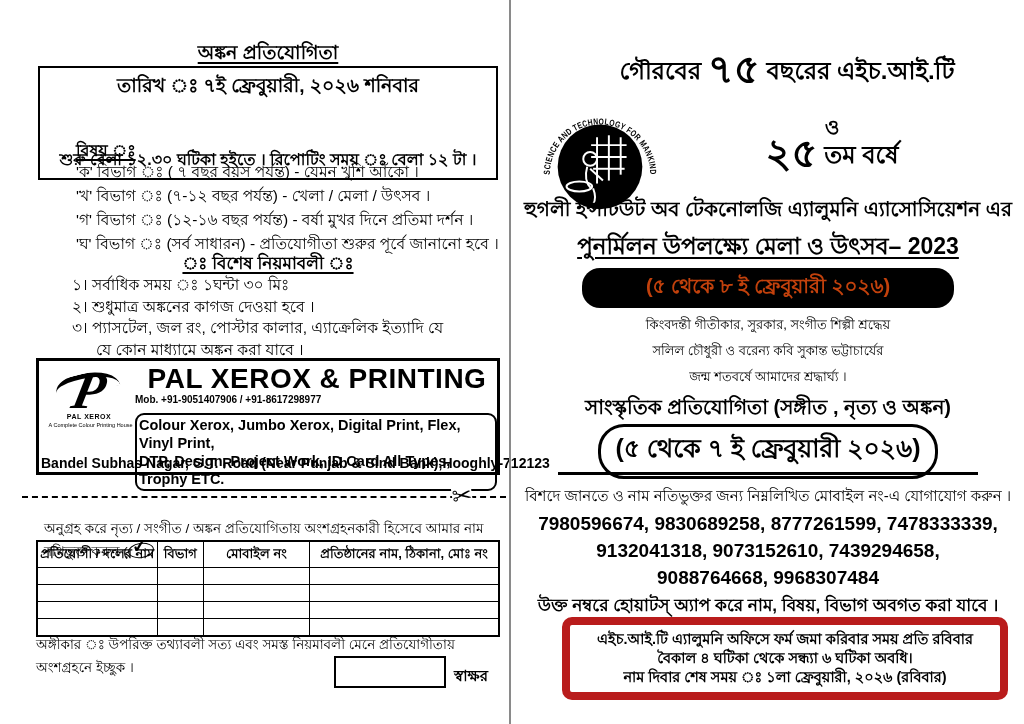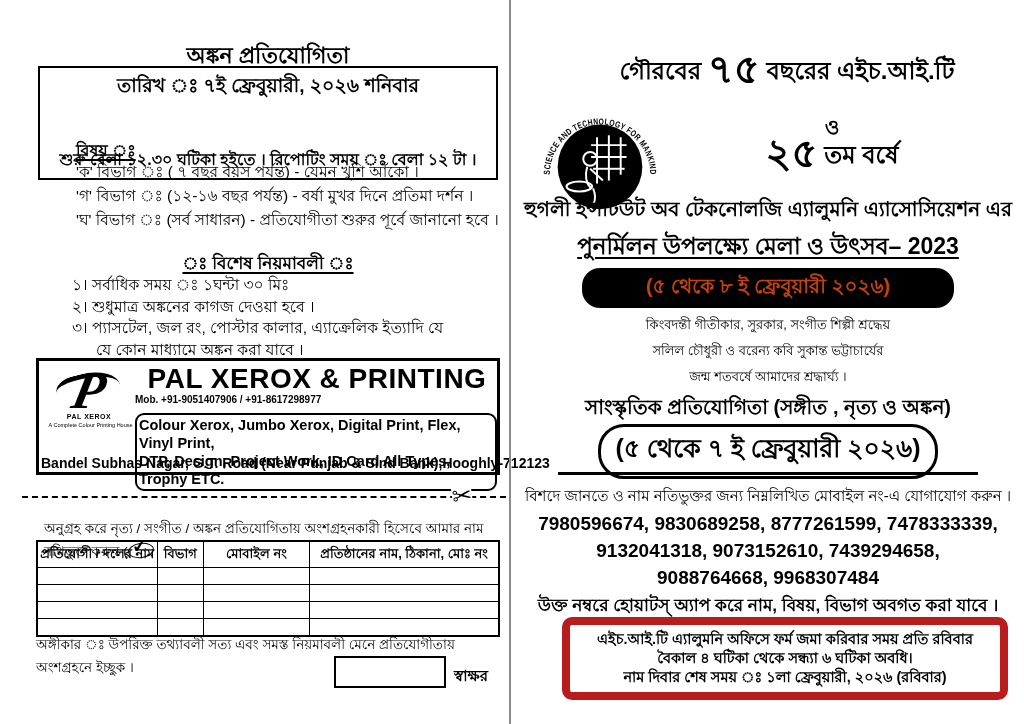--- a/index.html
+++ b/index.html
@@ -7,21 +7,21 @@
     font-family:"Liberation Sans","DejaVu Sans",sans-serif; color:#000; }
   .sheet { position:relative; width:1024px; height:724px; background:#fff; }
   .page { position:absolute; top:0; height:724px; }
   #page-left  { left:10px;  width:500px; }
   #page-right { left:512px; width:512px; }
   .vdivider { position:absolute; left:509px; top:0; width:2px; height:724px; background:#8a8a8a; }
   .ul { text-decoration:underline; text-underline-offset:3px; text-decoration-thickness:2px; }
 
   
   .l-title { position:absolute; top:38px; left:28px; width:460px; text-align:center;
-    font-size:22px; font-weight:bold; }
+    font-size:19px; font-weight:bold; }
   .l-datebox { position:absolute; top:66px; left:28px; width:460px; border:2px solid #000;
     padding:3px 2px 4px; text-align:center; }
   .l-datebox .d1 { font-size:19px; font-weight:bold; }
   .l-datebox .d2 { font-size:16px; font-weight:bold;margin-top:44px; }
   .l-subjhead { position:absolute; top:138px; left:66px; font-size:16px; font-weight:bold; }
   .l-subjects { position:absolute; top:160px; left:66px; width:430px; font-size:15.5px; line-height:24px; }
   .l-ruleshead { position:absolute; top:250px; left:28px; width:460px; text-align:center;
     font-size:17px; font-weight:bold; }
   .l-rules { position:absolute; top:274px; left:62px; width:434px; font-size:15.5px; line-height:21.5px; }
   .l-rules .cont { padding-left:24px; }
@@ -105,20 +105,21 @@
 
     <div class="l-datebox">
       <div class="d1">তারিখ ঃ ৭ই ফ্রেবুয়ারী, ২০২৬ শনিবার</div>
       <div class="d2">শুরু বেলা ১২.৩০ ঘটিকা হইতে । রিপোটিং সময় ঃ বেলা ১২ টা ।</div>
     </div>
 
     <div class="l-subjhead"><span class="ul">বিষয় ঃ</span></div>
 
     <div class="l-subjects">
       <div>'ক' বিভাগ ঃ ( ৭ বছর  বয়স পর্যন্ত) - যেমন খুশি আঁকো ।</div>
+      <div>'খ' বিভাগ ঃ (৭-১২ বছর পর্যন্ত) - খেলা / মেলা / উৎসব ।</div>
       <div>'গ' বিভাগ ঃ (১২-১৬ বছর পর্যন্ত) - বর্ষা মুখর দিনে প্রতিমা দর্শন ।</div>
       <div>'ঘ' বিভাগ ঃ (সর্ব সাধারন) - প্রতিযোগীতা শুরুর পূর্বে জানানো হবে ।</div>
     </div>
 
     <div class="l-ruleshead"><span class="ul">ঃ বিশেষ নিয়মাবলী ঃ</span></div>
 
     <div class="l-rules">
       <div>১। সর্বাধিক সময় ঃ ১ঘন্টা ৩০ মিঃ</div>
       <div>২। শুধুমাত্র অঙ্কনের কাগজ দেওয়া হবে ।</div>
       <div>৩। প্যাসটেল, জল রং, পোস্টার কালার, এ্যাক্রেলিক  ইত্যাদি যে</div>

